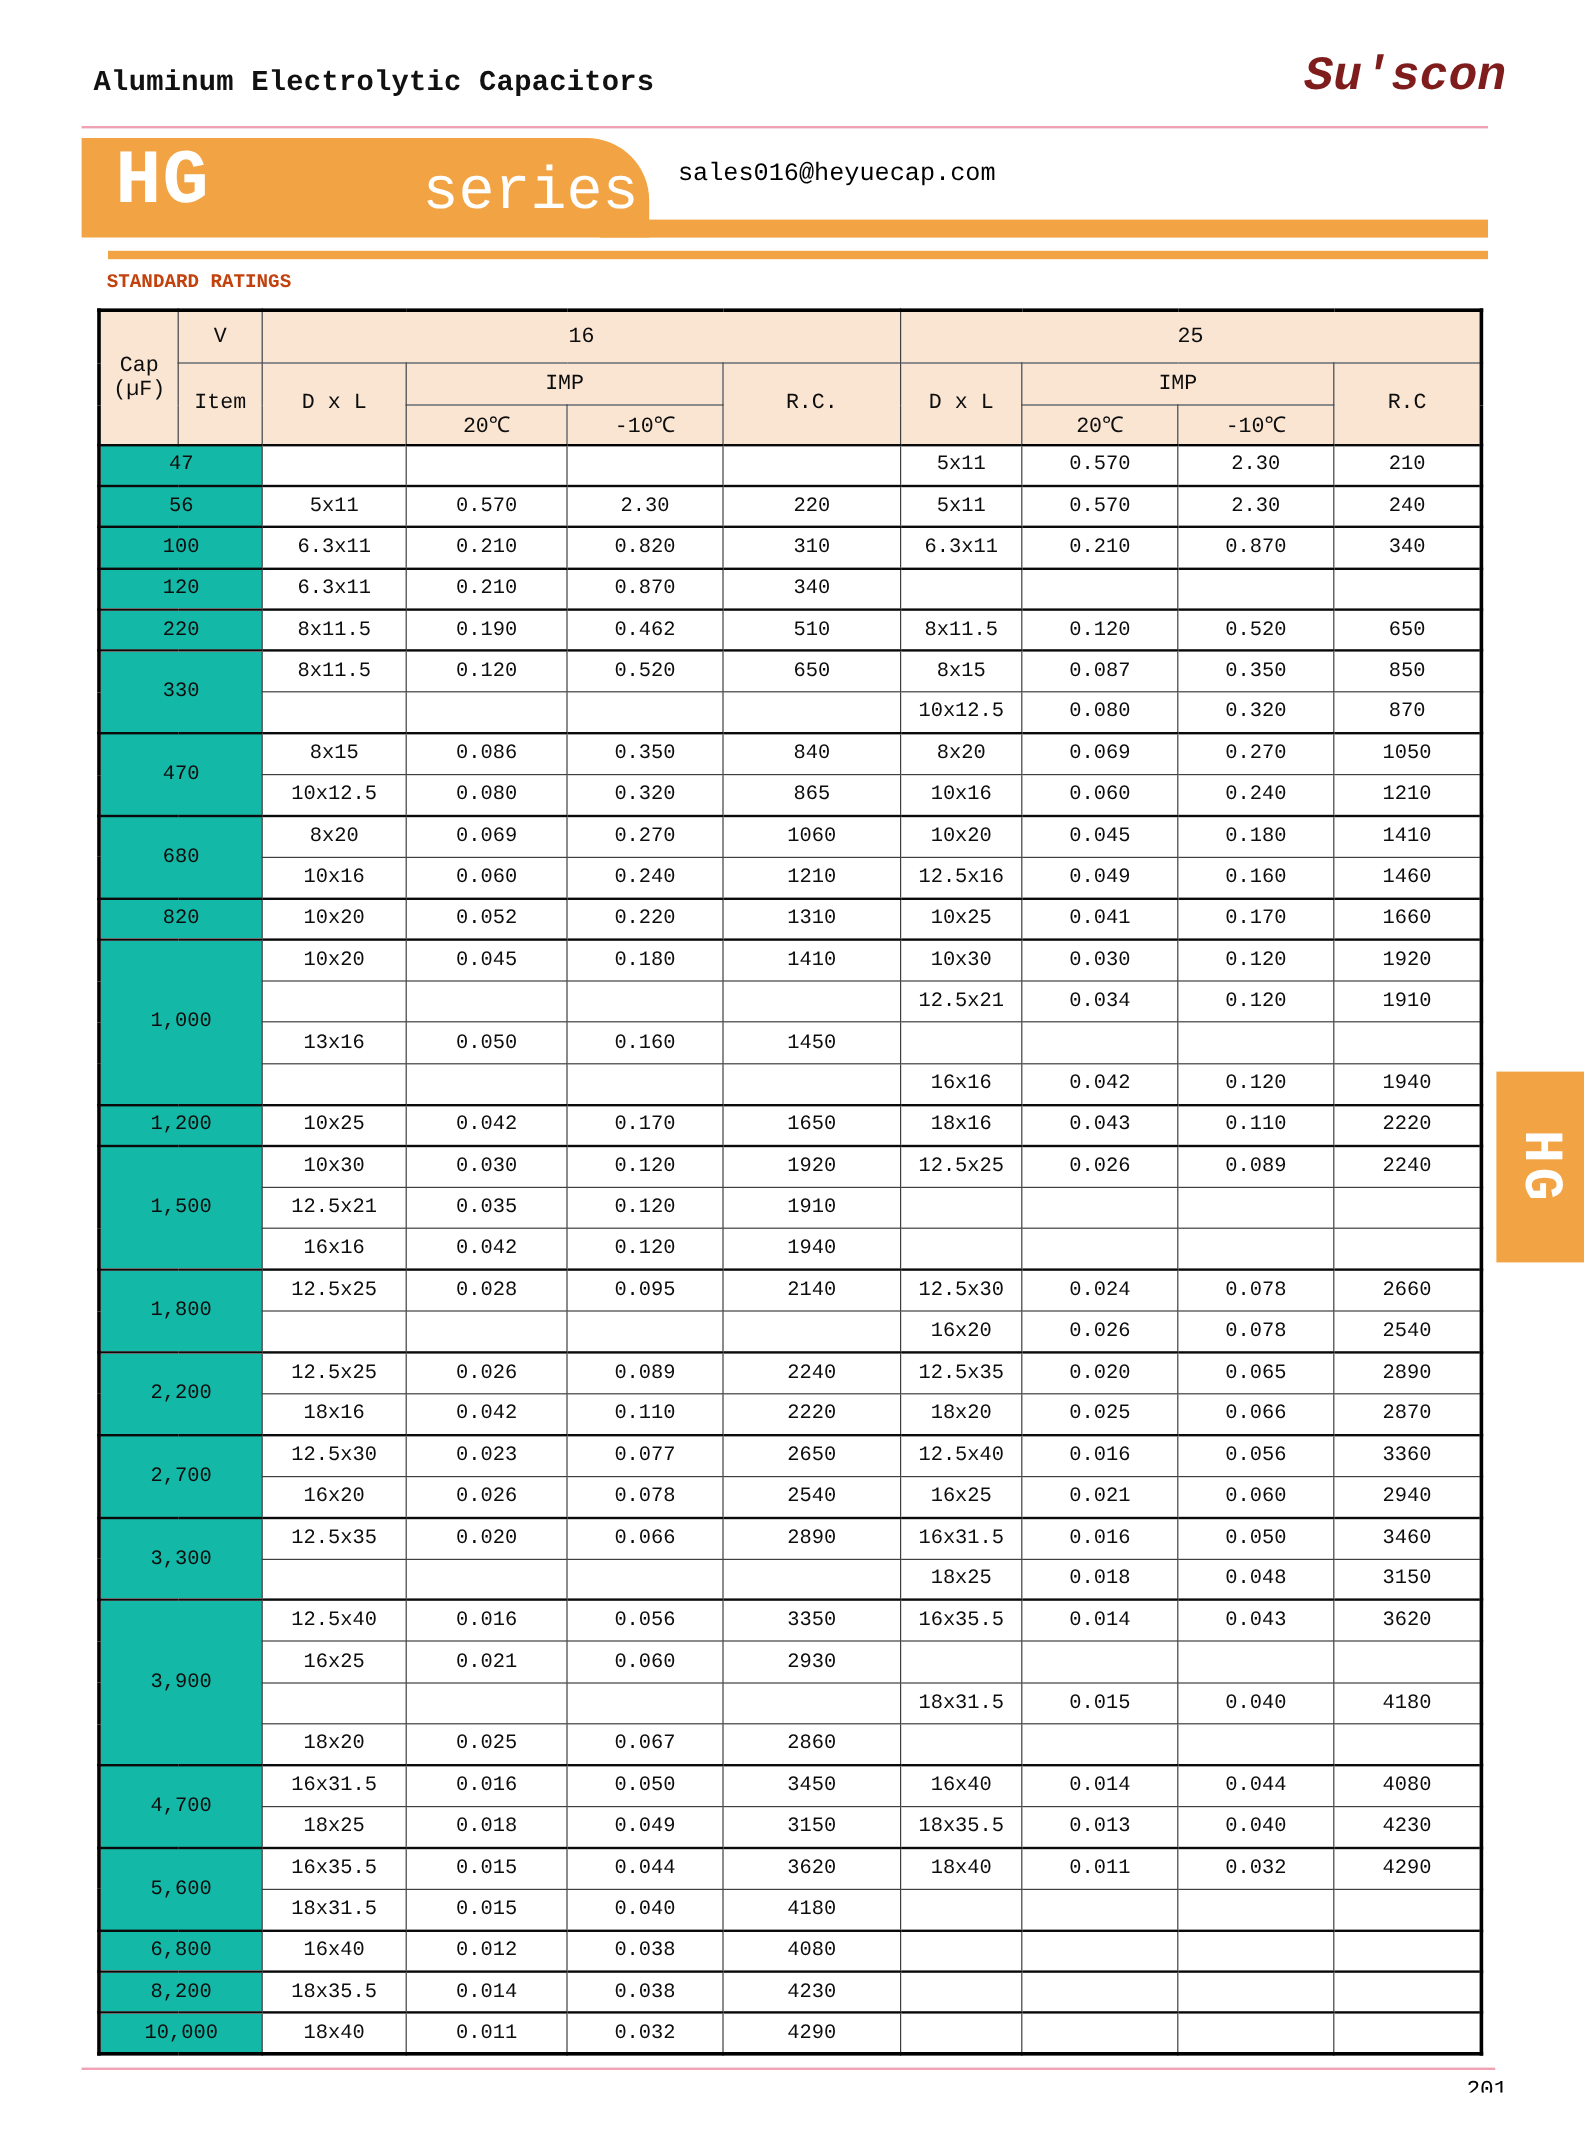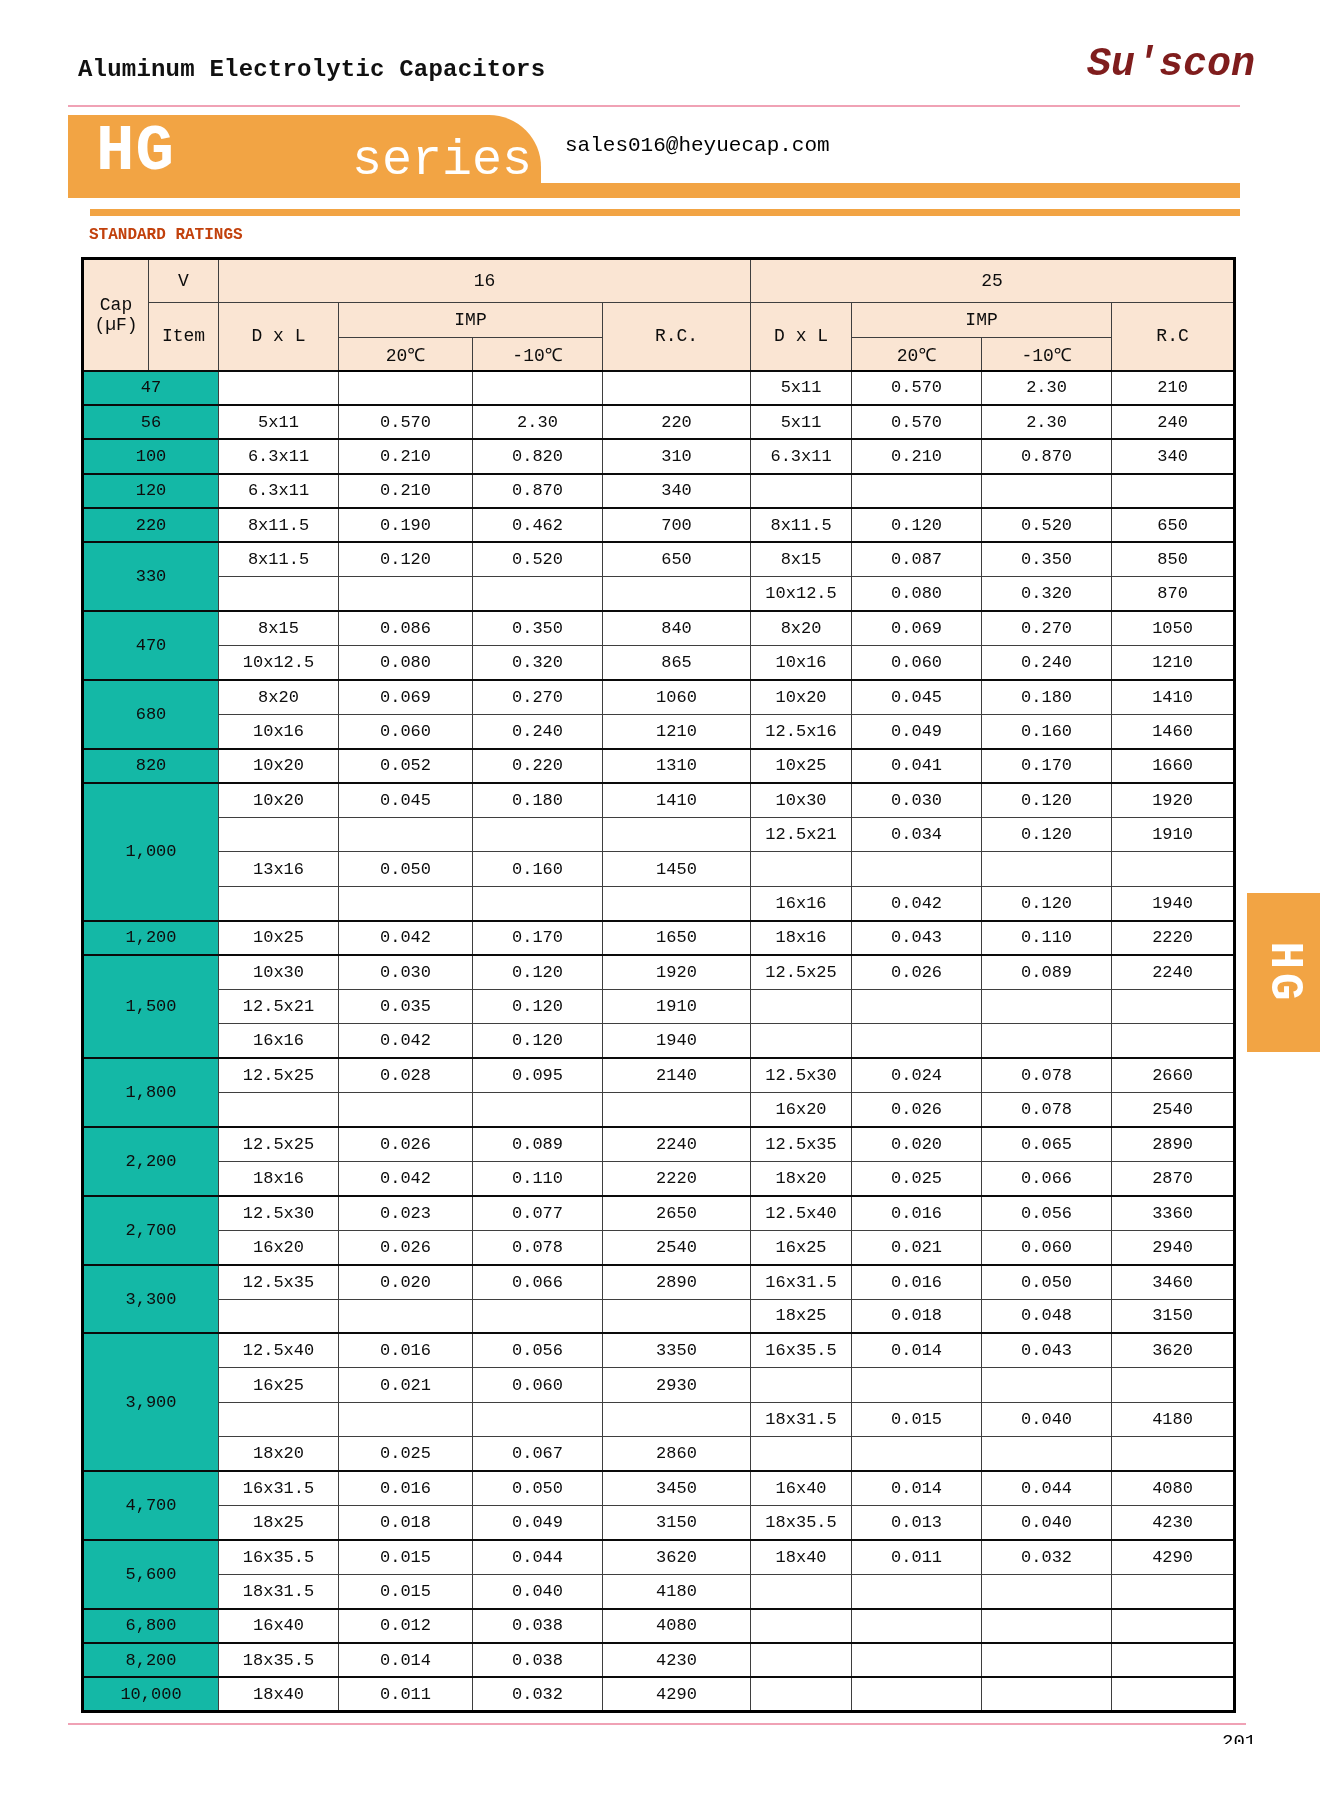--- a/index.html
+++ b/index.html
@@ -150,21 +150,21 @@
             <td></td>
             <td></td>
             <td></td>
             <td></td>
           </tr>
           <tr class="group-start">
             <td colspan="2" rowspan="1" class="cap">220</td>
             <td>8x11.5</td>
             <td>0.190</td>
             <td>0.462</td>
-            <td>700</td>
+            <td>510</td>
             <td>8x11.5</td>
             <td>0.120</td>
             <td>0.520</td>
             <td>650</td>
           </tr>
           <tr class="group-start">
             <td colspan="2" rowspan="2" class="cap">330</td>
             <td>8x11.5</td>
             <td>0.120</td>
             <td>0.520</td>

